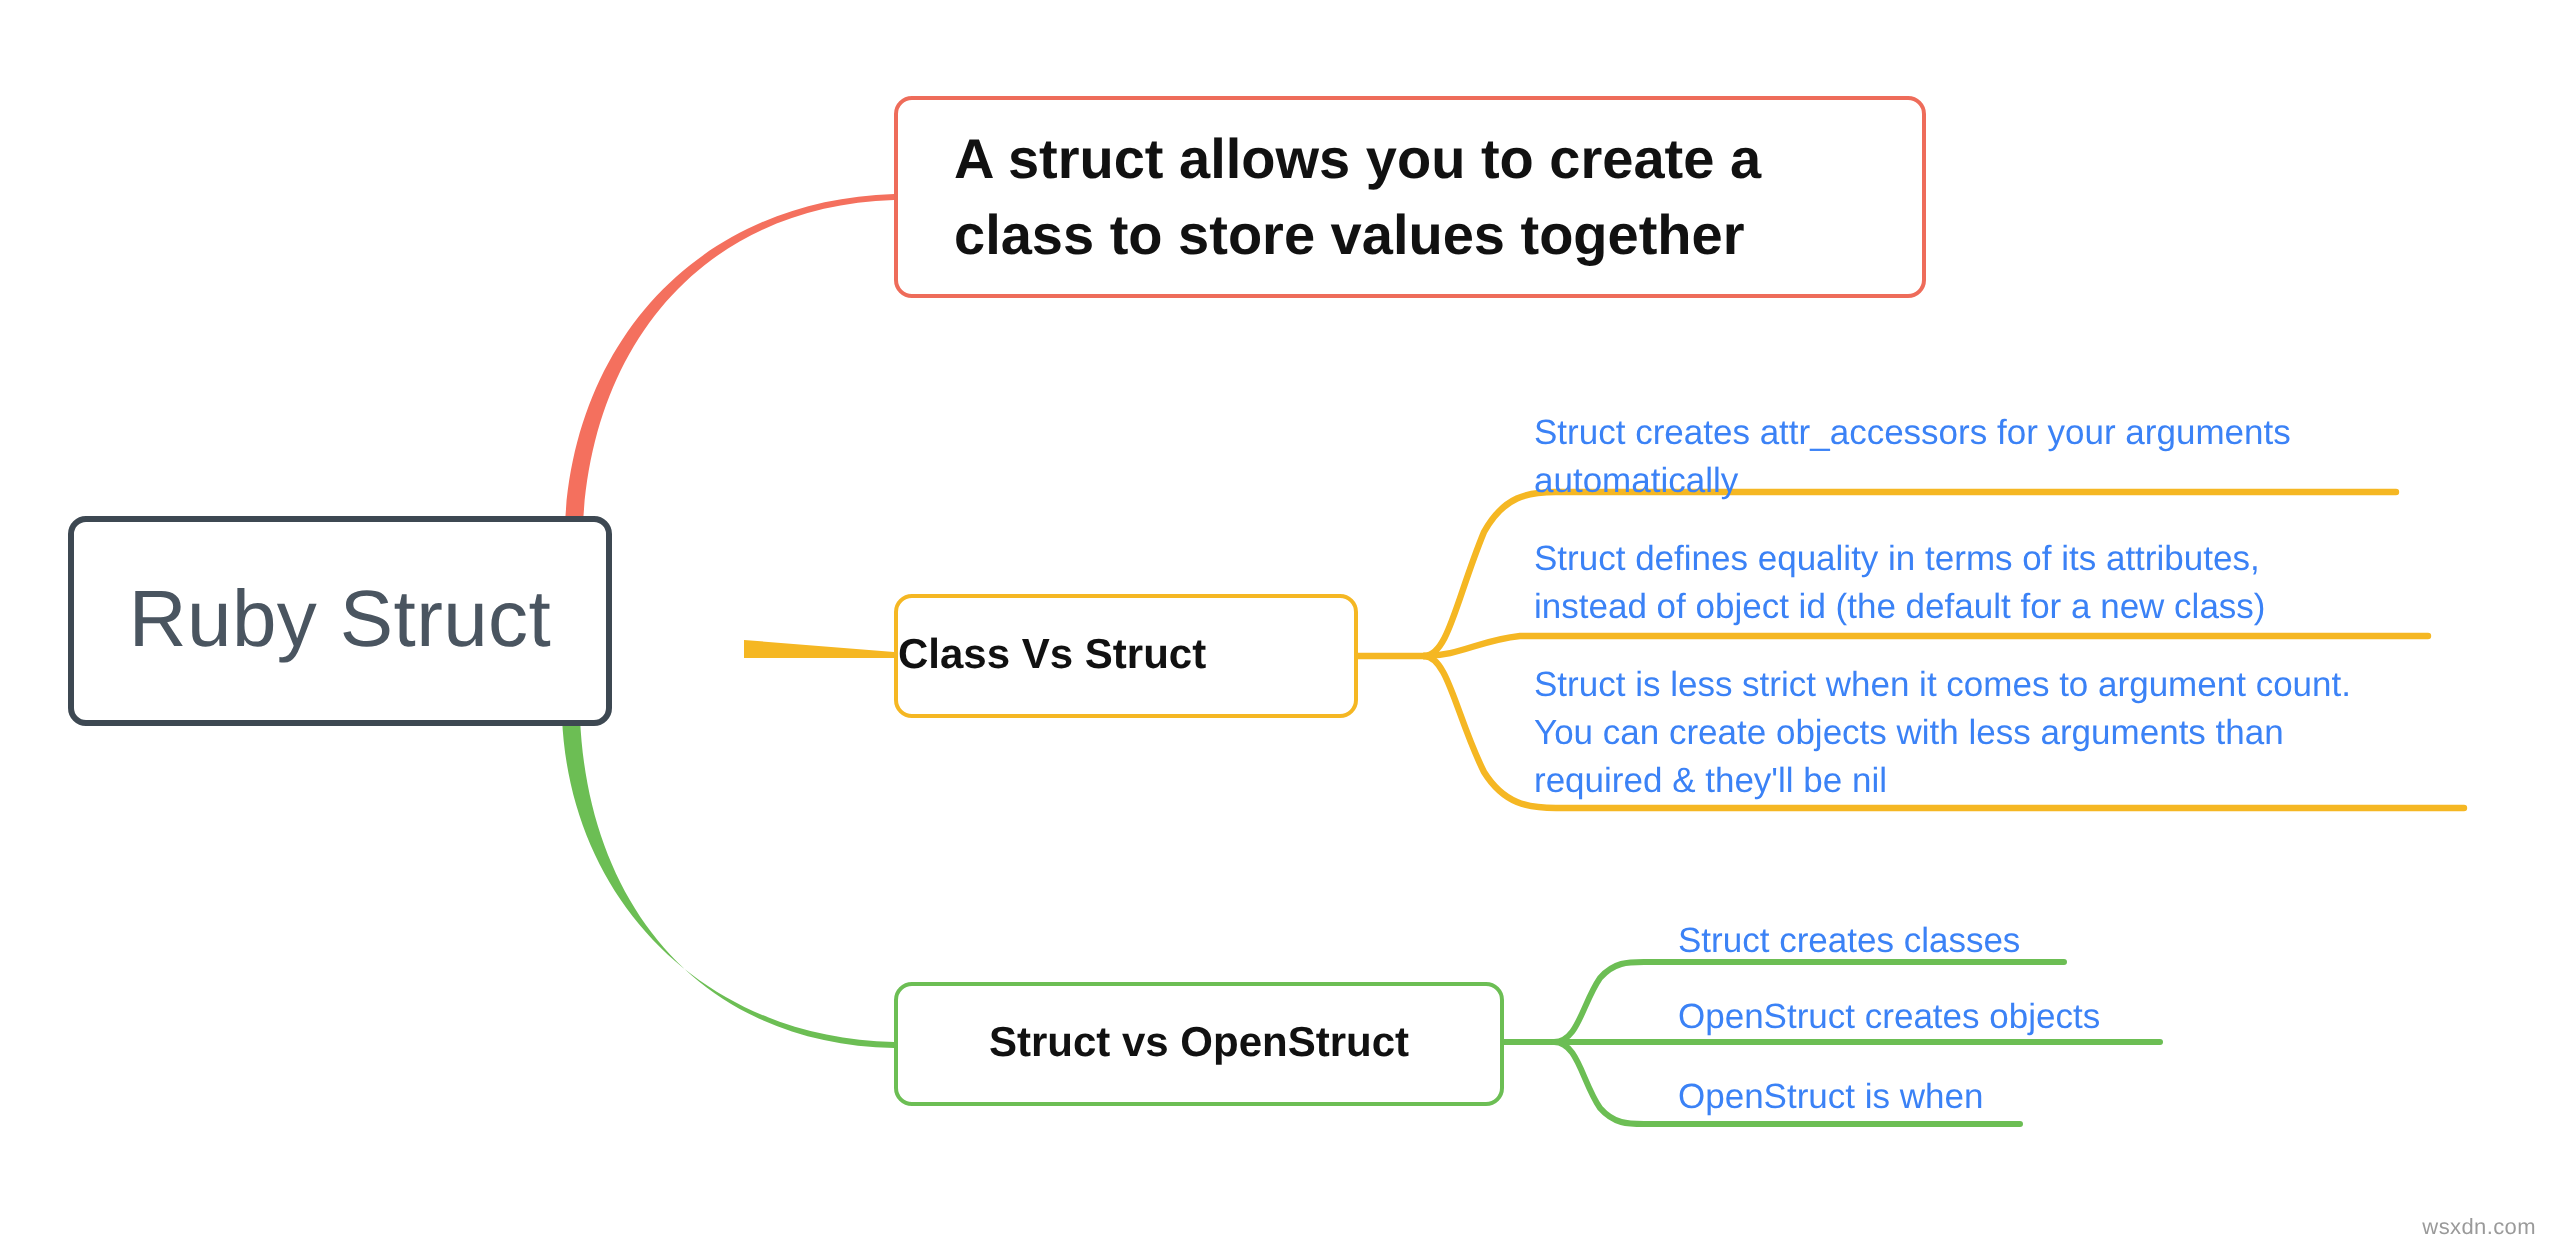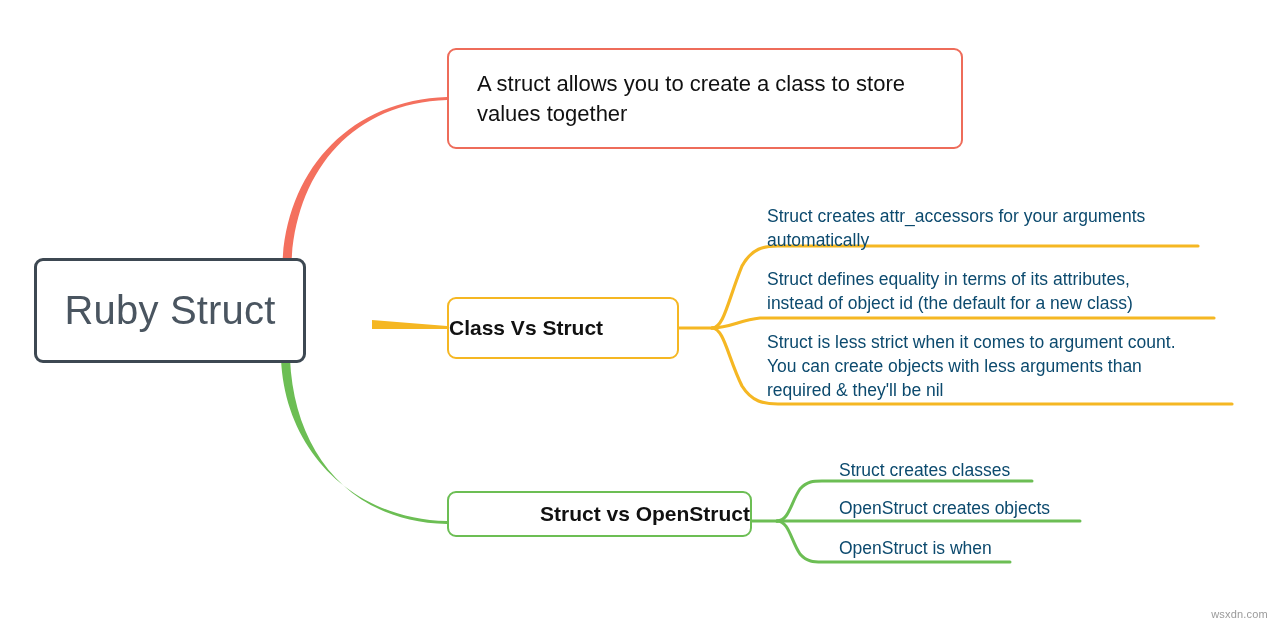--- a/index.html
+++ b/index.html
@@ -59,22 +59,22 @@
     left: 447px;
     top: 48px;
     width: 516px;
     height: 101px;
     border-width: 2.5px;
     border-color: #ee6c5a;
     border-radius: 9px;
     padding: 0 28px;
   }
   .node-red .node-text {
-    font-size: 22px;
-    font-weight: normal;
+    font-size: 28px;
+    font-weight: bold;
     color: #111111;
     line-height: 1.35;
   }
 
   .node-orange {
     left: 447px;
     top: 297px;
     width: 232px;
     height: 62px;
     border-width: 2.5px;
@@ -84,36 +84,36 @@
   .node-orange .node-text {
     font-size: 21px;
     font-weight: bold;
     color: #111111;
   }
 
   .node-green {
     left: 447px;
     top: 491px;
     width: 305px;
-    height: 46px;
+    height: 62px;
     border-width: 2.5px;
     border-color: #6cbe54;
     border-radius: 9px;
-    justify-content: flex-end;
+    justify-content: center;
   }
   .node-green .node-text {
     font-size: 21px;
     font-weight: bold;
     color: #111111;
   }
 
   
   .leaf {
     position: absolute;
-    color: #0c4a6e;
+    color: #3b82f6;
     font-size: 17.5px;
     line-height: 1.37;
     white-space: pre-line;
   }
   .leaf-green {
     font-size: 17.5px;
   }
 
   .watermark {
     position: absolute;

